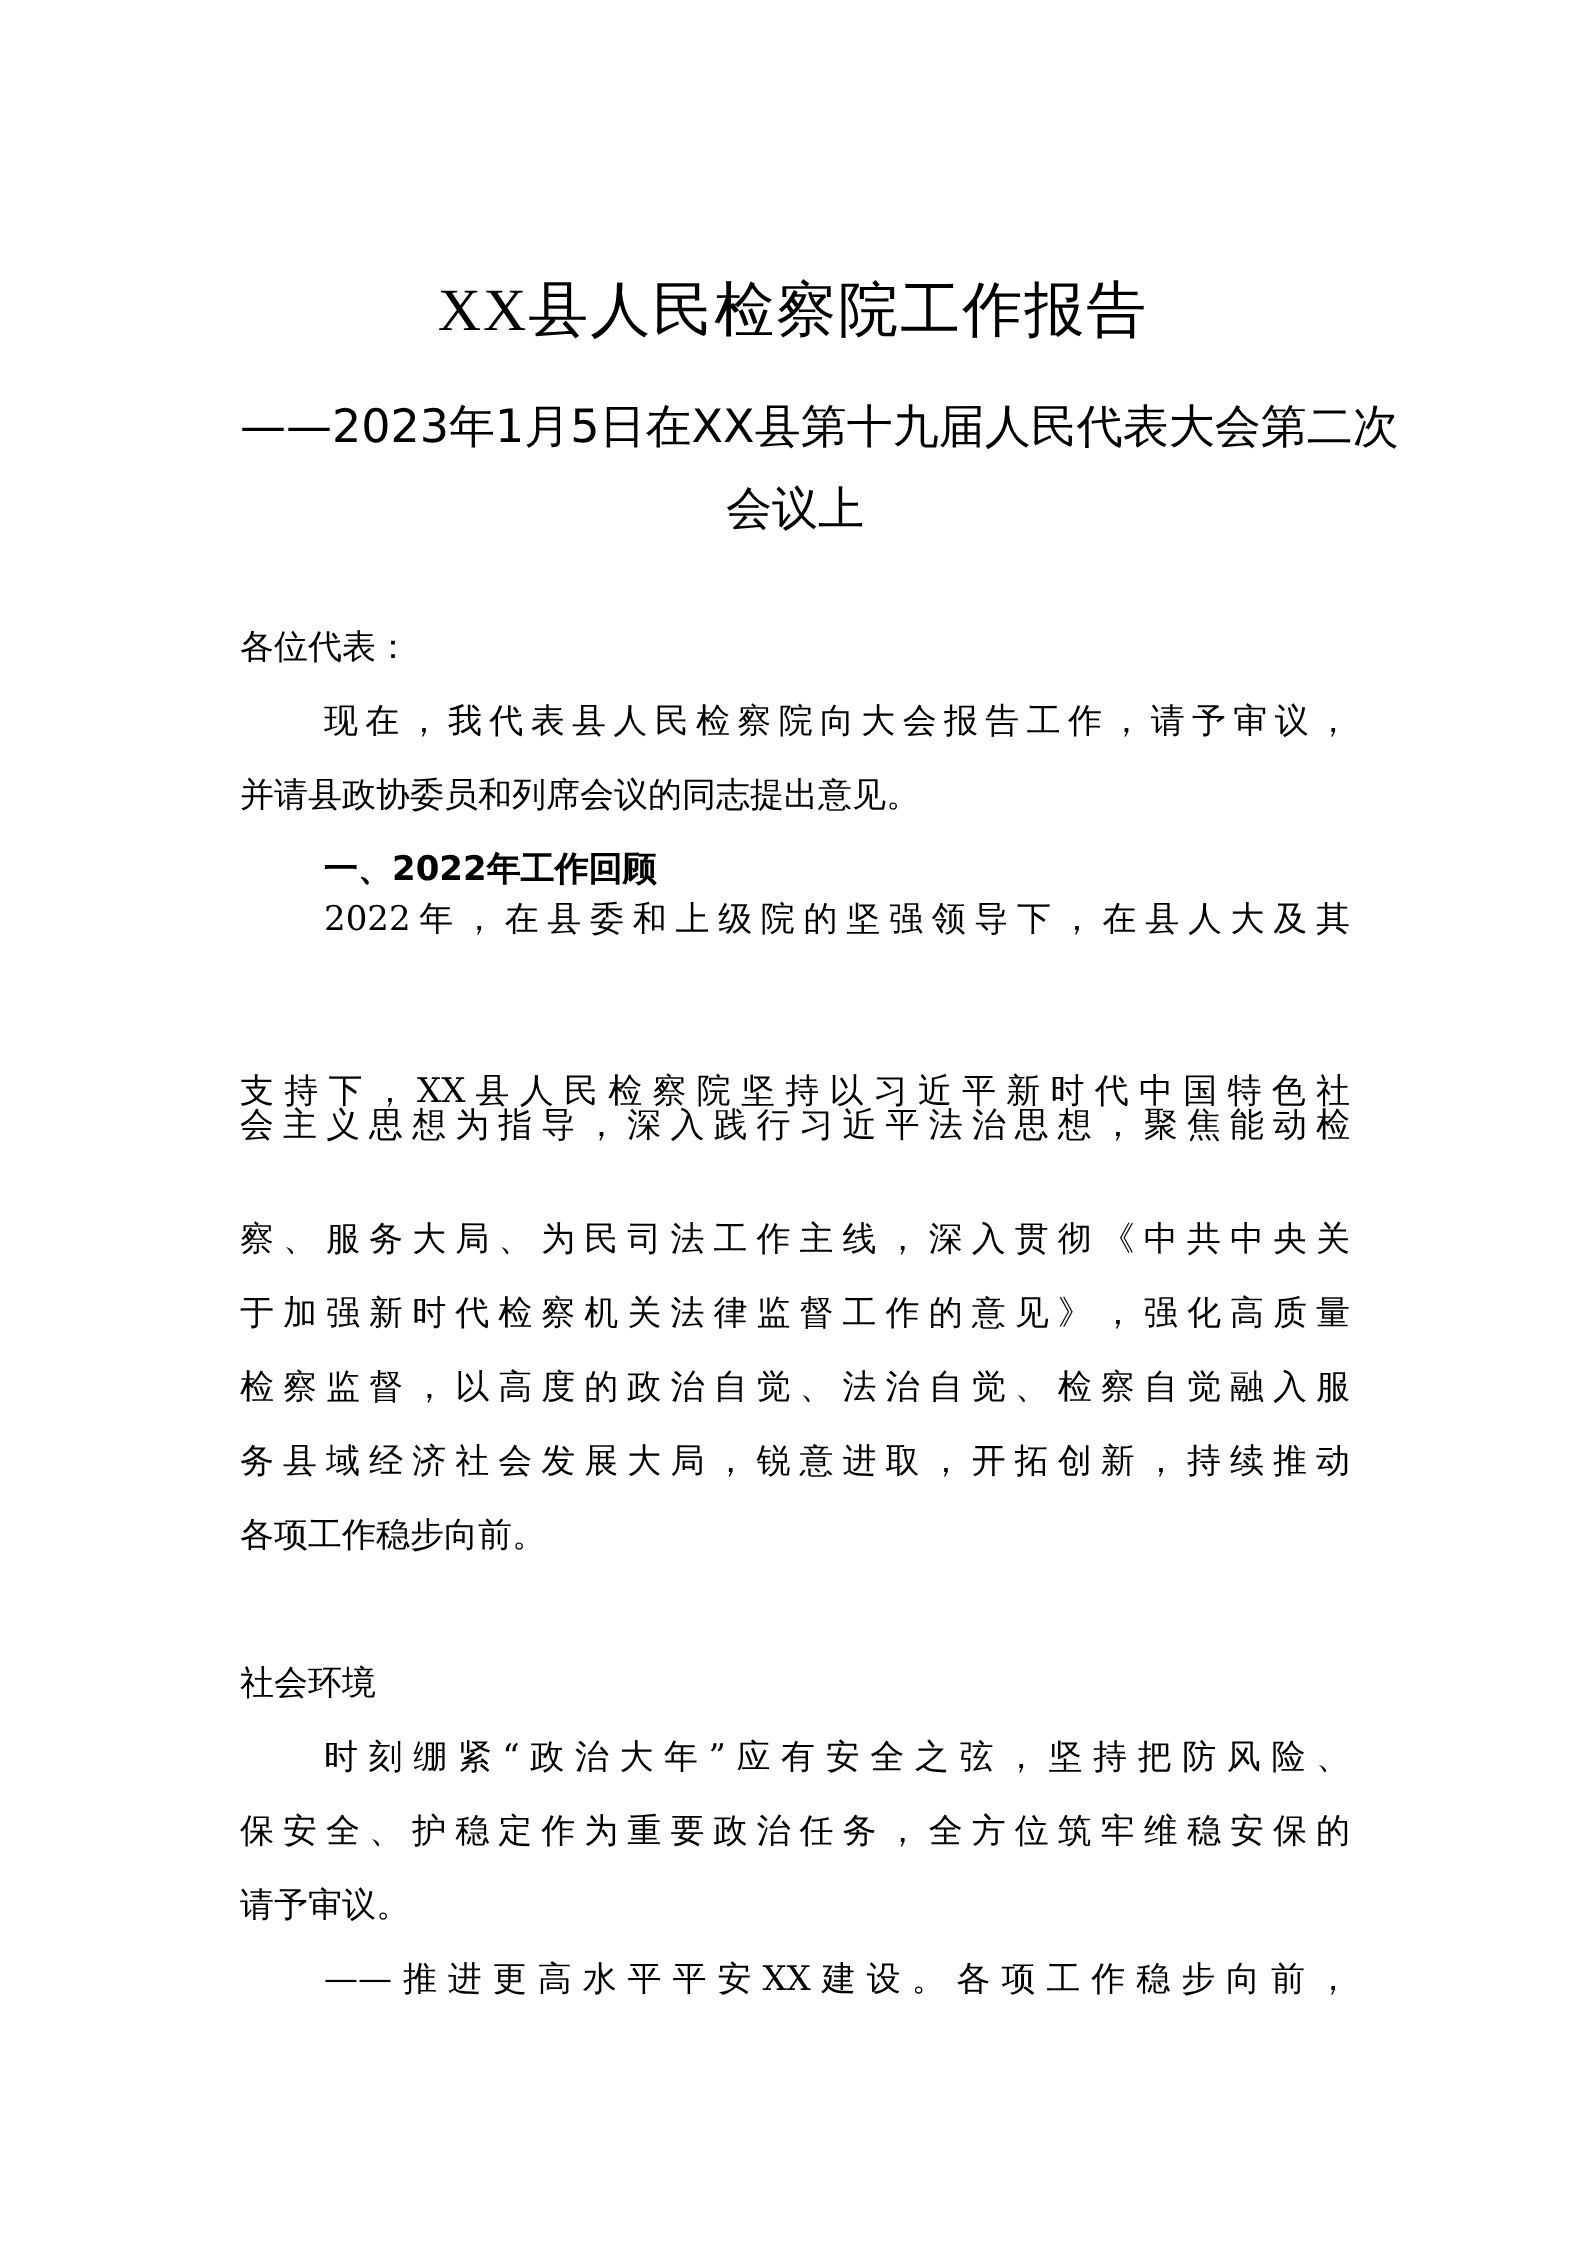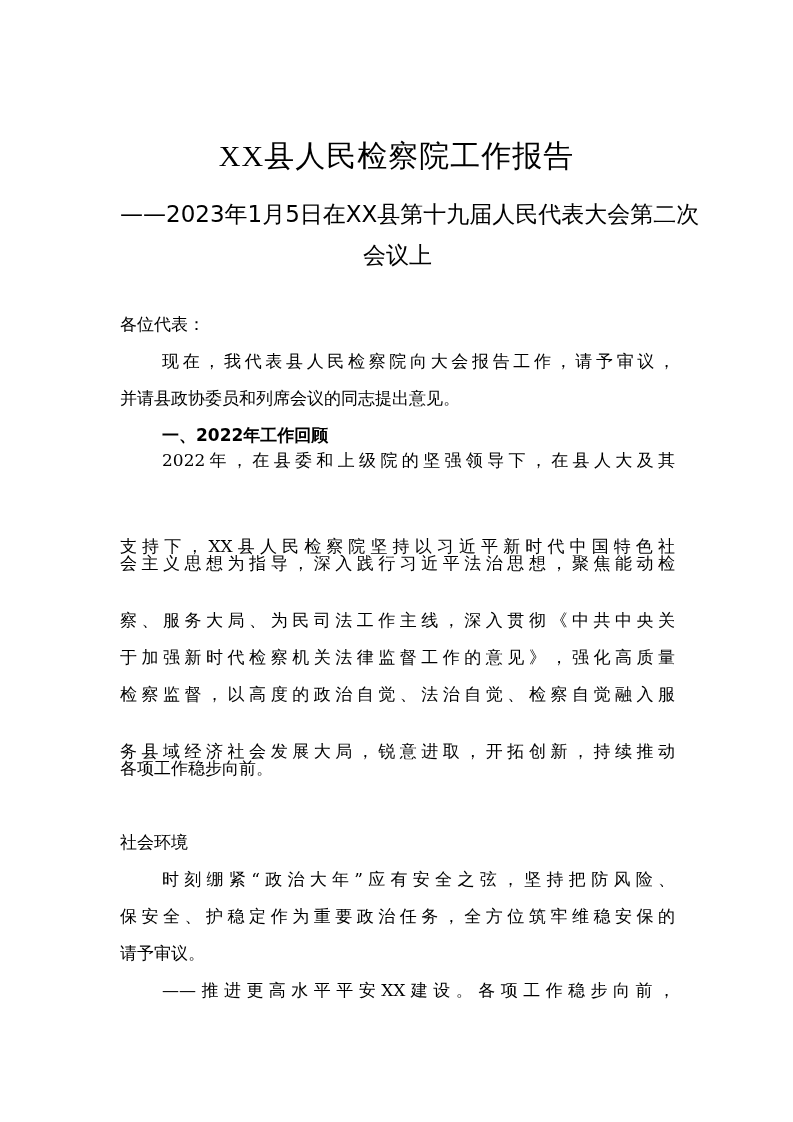--- a/index.html
+++ b/index.html
@@ -91,21 +91,21 @@
   <div class="line last" style="top:383px;">并请县政协委员和列席会议的同志提出意见。</div>
 
   <div class="line indent heading" style="top:420px;">一、2022年工作回顾</div>
 
   <div class="line indent" style="top:445px;">2022年，在县委和上级院的坚强领导下，在县人大及其</div>
   <div class="line" style="top:531px;">支持下，XX县人民检察院坚持以习近平新时代中国特色社</div>
   <div class="line" style="top:548px;">会主义思想为指导，深入践行习近平法治思想，聚焦能动检</div>
   <div class="line" style="top:605px;">察、服务大局、为民司法工作主线，深入贯彻《中共中央关</div>
   <div class="line" style="top:642px;">于加强新时代检察机关法律监督工作的意见》，强化高质量</div>
   <div class="line" style="top:679px;">检察监督，以高度的政治自觉、法治自觉、检察自觉融入服</div>
-  <div class="line" style="top:736px;">务县域经济社会发展大局，锐意进取，开拓创新，持续推动</div>
+  <div class="line" style="top:716px;">务县域经济社会发展大局，锐意进取，开拓创新，持续推动</div>
   <div class="line last" style="top:753px;">各项工作稳步向前。</div>
 
   <div class="line last" style="top:827px;">社会环境</div>
 
   <div class="line indent" style="top:864px;">时刻绷紧“政治大年”应有安全之弦，坚持把防风险、</div>
   <div class="line" style="top:901px;">保安全、护稳定作为重要政治任务，全方位筑牢维稳安保的</div>
   <div class="line last" style="top:938px;">请予审议。</div>
 
   <div class="line indent" style="top:975px;">——推进更高水平平安XX建设。各项工作稳步向前，</div>
 

